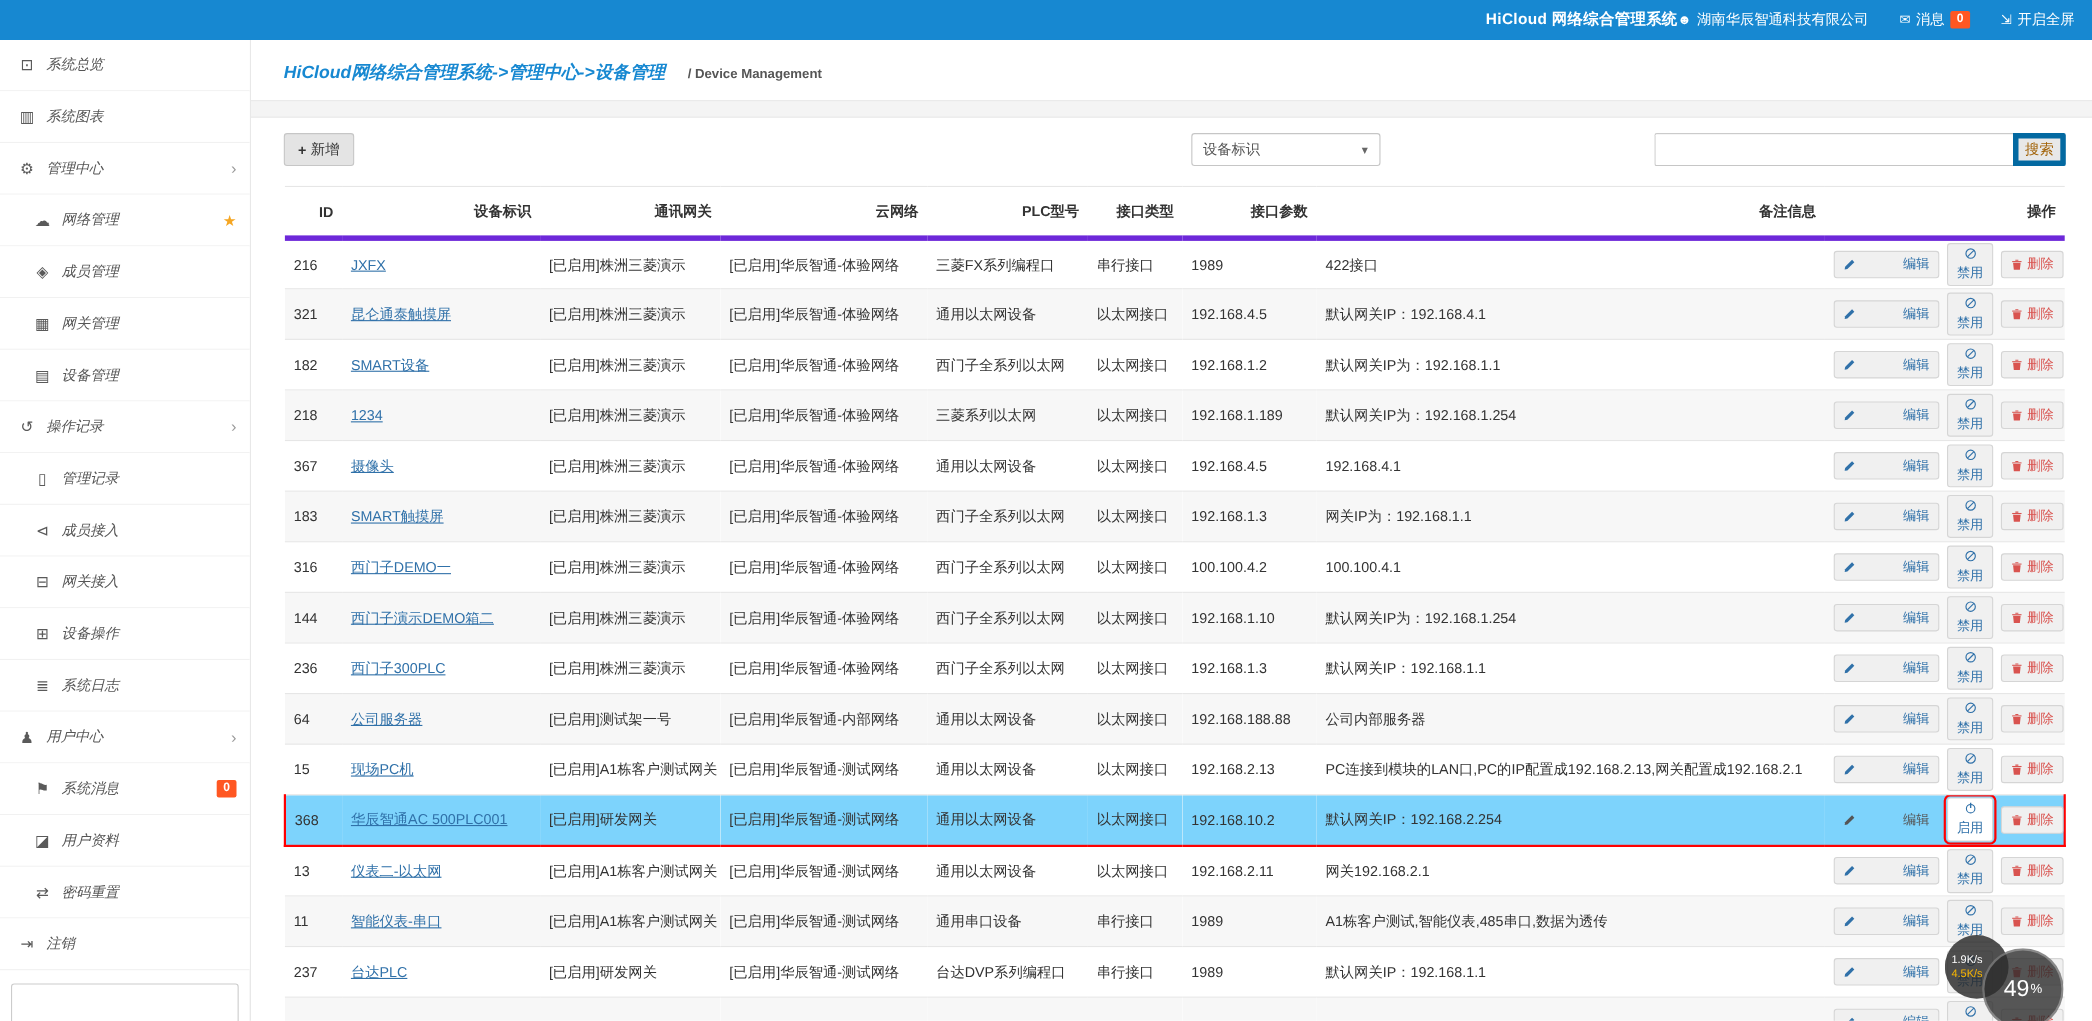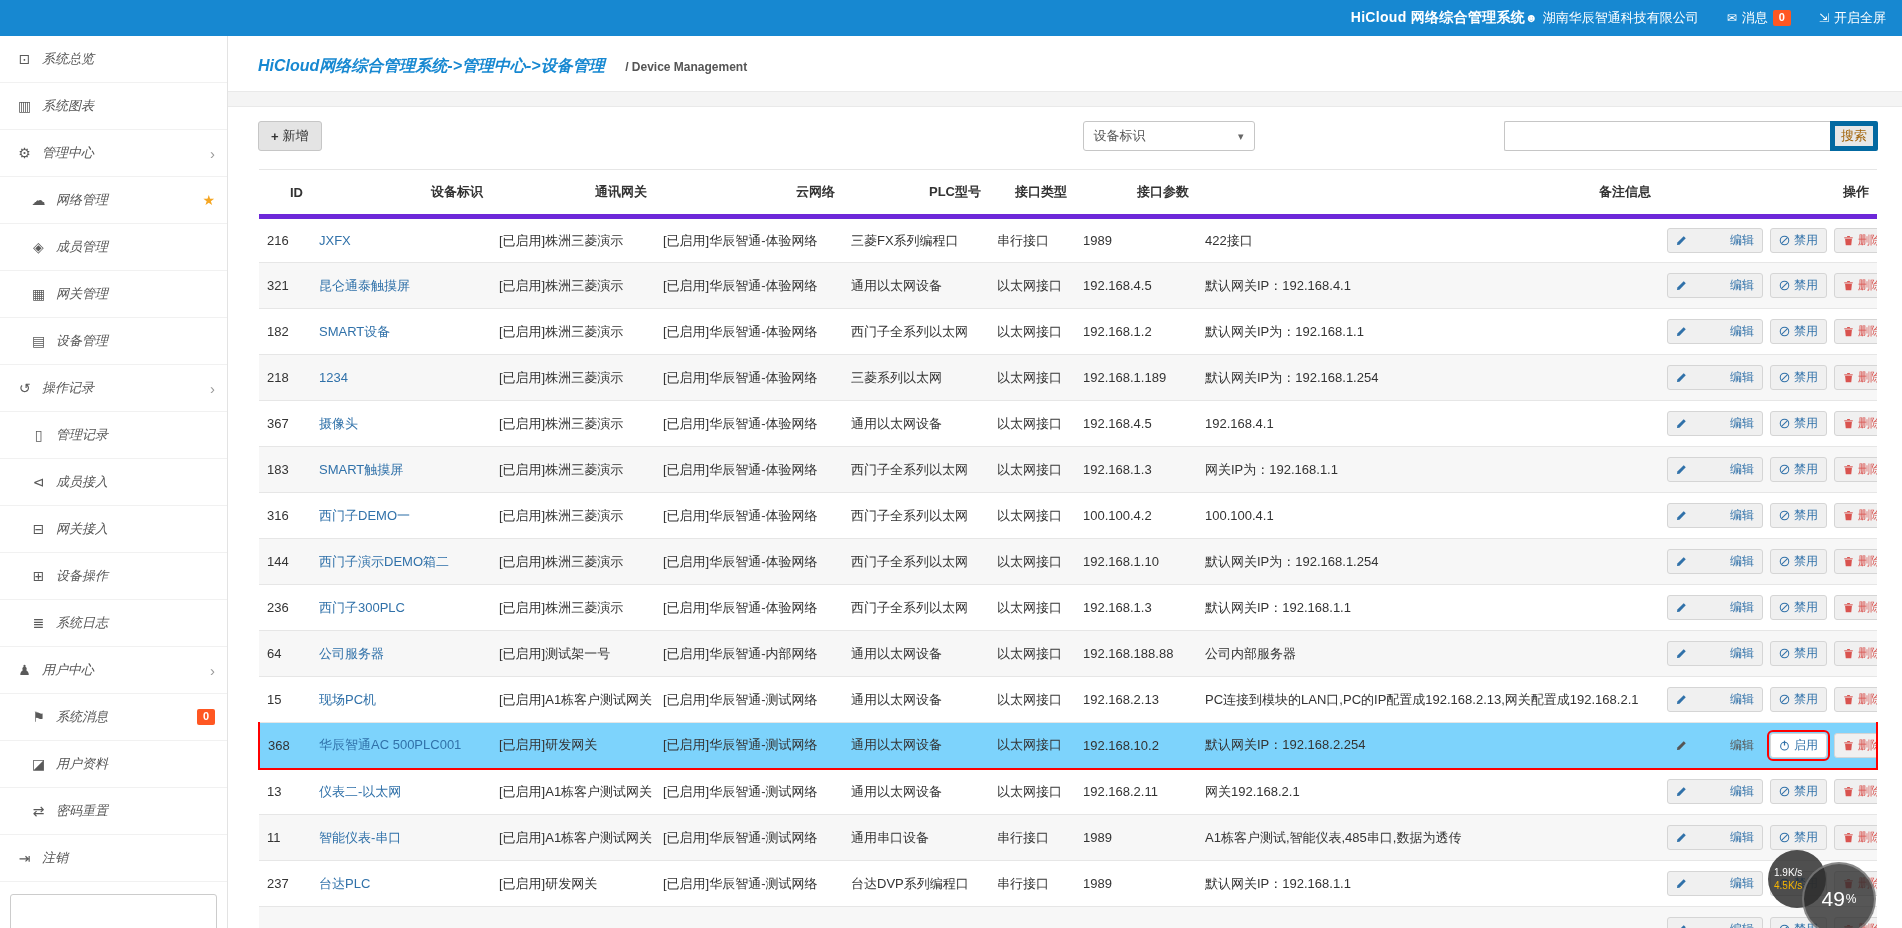--- a/index.html
+++ b/index.html
@@ -88,32 +88,32 @@
     border-bottom:5px solid #6d28d9; white-space:nowrap; font-size:13px;
   }
   td {
     height:46px; padding:0 8px; border-bottom:1px solid #e6e6e6;
     white-space:nowrap; overflow:hidden; color:#333; vertical-align:middle;
   }
   tbody tr:nth-child(even) { background:#f7f7f7; }
   tr.highlight td { background:#7dd3fc; border-top:1px solid #0f766e; border-bottom:2px solid #ff0000; }
   tr.highlight td:first-child { border-left:2px solid #ff0000; }
   tr.highlight td:last-child { border-right:2px solid #ff0000; }
-  .dev-link { color:#3071a9; cursor:pointer; }
+  .dev-link { color:#3071a9; text-decoration:underline; cursor:pointer; }
 
   .ops { display:flex; gap:7px; align-items:center; }
   .btn {
     display:inline-flex; align-items:center; gap:4px;
     background:#f0f0f0; border:1px solid #d5d5d5; border-radius:3px;
     font-size:12px; padding:3px 8px; line-height:1.4; cursor:pointer;
     font-family:inherit; white-space:nowrap;
   }
   .btn svg { display:block; }
   .btn-edit { color:#3071a9;gap:43px; }
-  .btn-toggle { color:#3071a9; }
+  .btn-toggle { color:#3071a9;flex-direction:column; }
   .btn-del { color:#d9534f; }
   .btn-enable { background:#fff; outline:2px solid #ff0000; outline-offset:1px; }
   tr.highlight .btn-edit { background:transparent; border-color:transparent; color:#555; }
 
   
   .speed-widget { position:fixed; right:26px; bottom:-8px; z-index:50; }
   .speed-sub {
     position:absolute; right:50px; top:-12px; width:58px; height:58px;
     border-radius:50%; background:rgba(40,40,40,.82); color:#fff;
     font-size:10px; display:flex; flex-direction:column; justify-content:center;

